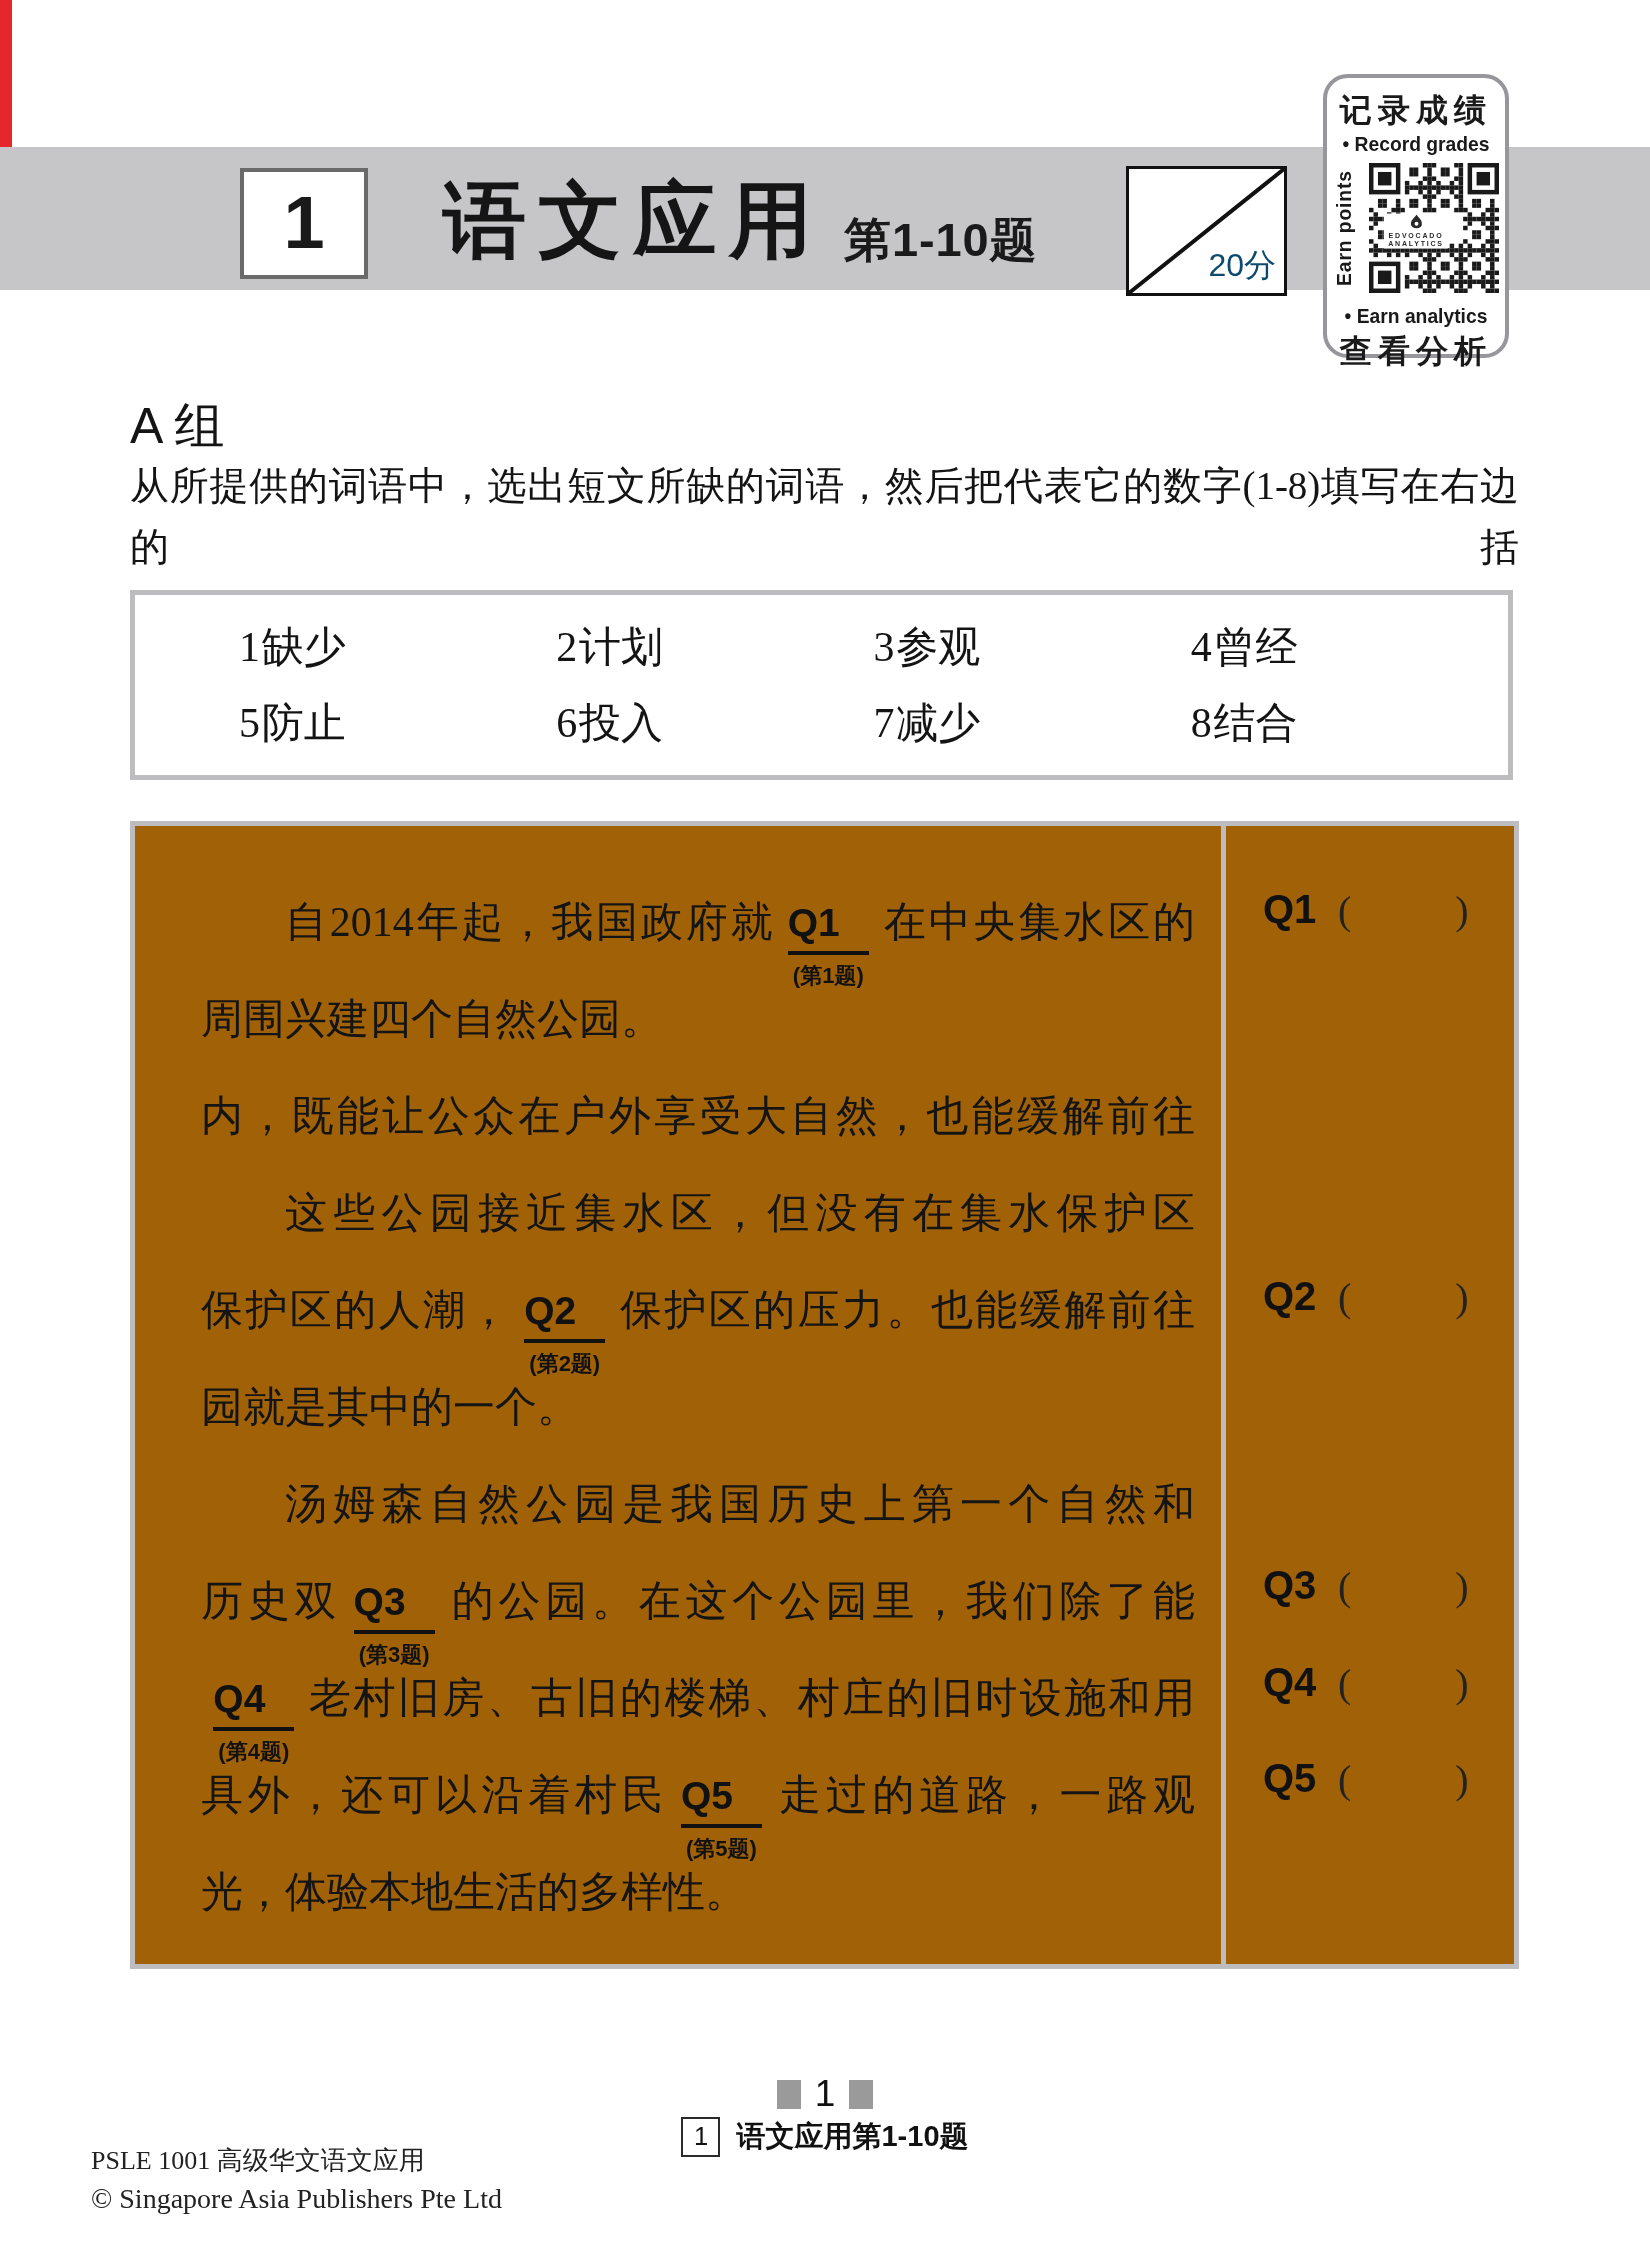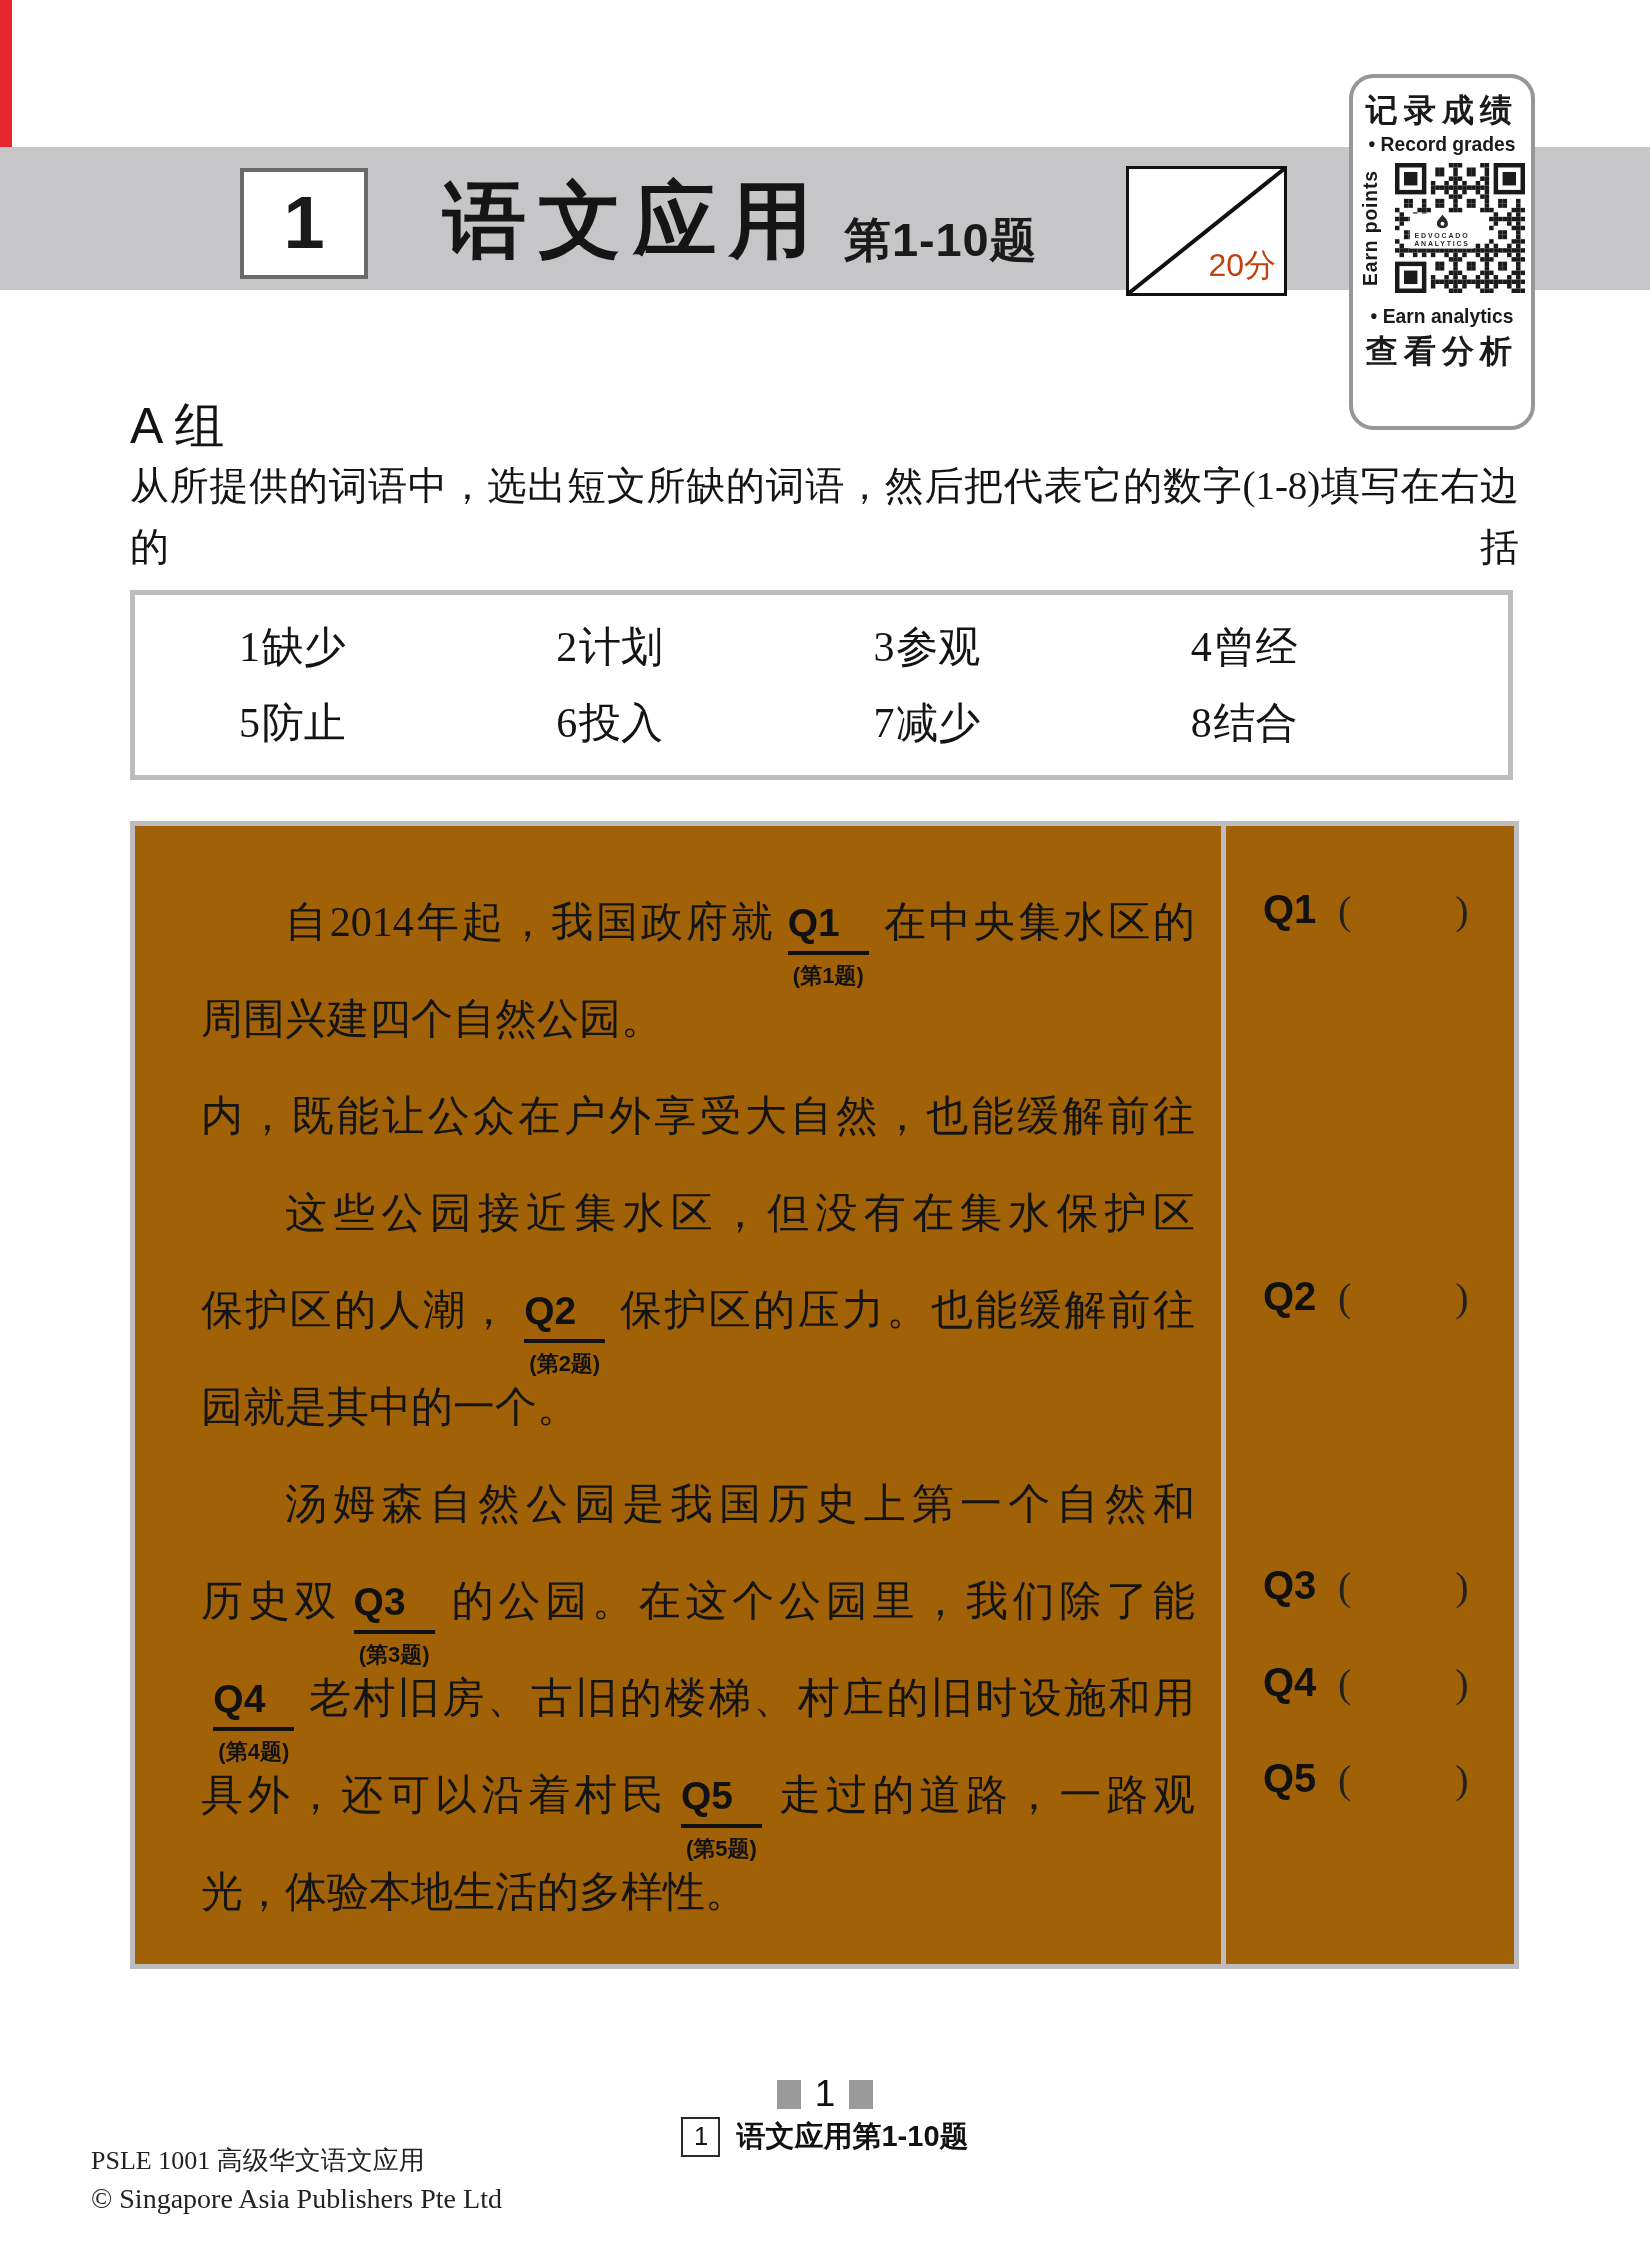--- a/index.html
+++ b/index.html
@@ -35,31 +35,30 @@
     font-weight:bold;font-size:47px;letter-spacing:0.9px;color:#1a1a1a;
   }
   .score-box{
     left:1126px;top:166px;width:161px;height:130px;
     background:#fff;border:3.5px solid #111;box-sizing:border-box;
   }
   .score-box svg{position:absolute;left:0;top:0;width:100%;height:100%;}
   .score-label{
     position:absolute;right:8px;bottom:5.3px;
     font-family:"Liberation Sans","DejaVu Sans",sans-serif;
-    font-size:32px;color:#c2410c;
+    font-size:32px;color:#0c4a6e;
   }
 
   
   .qr-panel{
-    left:1323px;top:74px;width:186px;height:356px;
+    left:1323px;top:74px;width:186px;height:284px;
     background:#fff;border:4.4px solid #97979b;border-radius:24.6px;
     box-sizing:border-box;z-index:5;
     font-family:"Liberation Sans","DejaVu Sans",sans-serif;
     text-align:center;
-    margin-left:26px;
   }
   .qr-cn-top{margin-top:10.5px;font-weight:bold;font-size:32px;letter-spacing:6.1px;color:#1a1a1a;}
   .qr-en{font-weight:bold;font-size:19.3px;letter-spacing:0px;color:#1a1a1a;margin-top:1.8px;}
   .qr-row{position:relative;height:146px;margin-top:1.8px;}
   .qr-svg{position:absolute;left:42px;top:5.3px;width:130px;height:130px;}
   .earn{
     position:absolute;left:5.3px;top:5.3px;height:130px;width:26px;
     display:flex;align-items:center;justify-content:center;
     writing-mode:vertical-rl;transform:rotate(180deg);
     font-weight:bold;font-size:19.3px;letter-spacing:0.9px;color:#1a1a1a;

